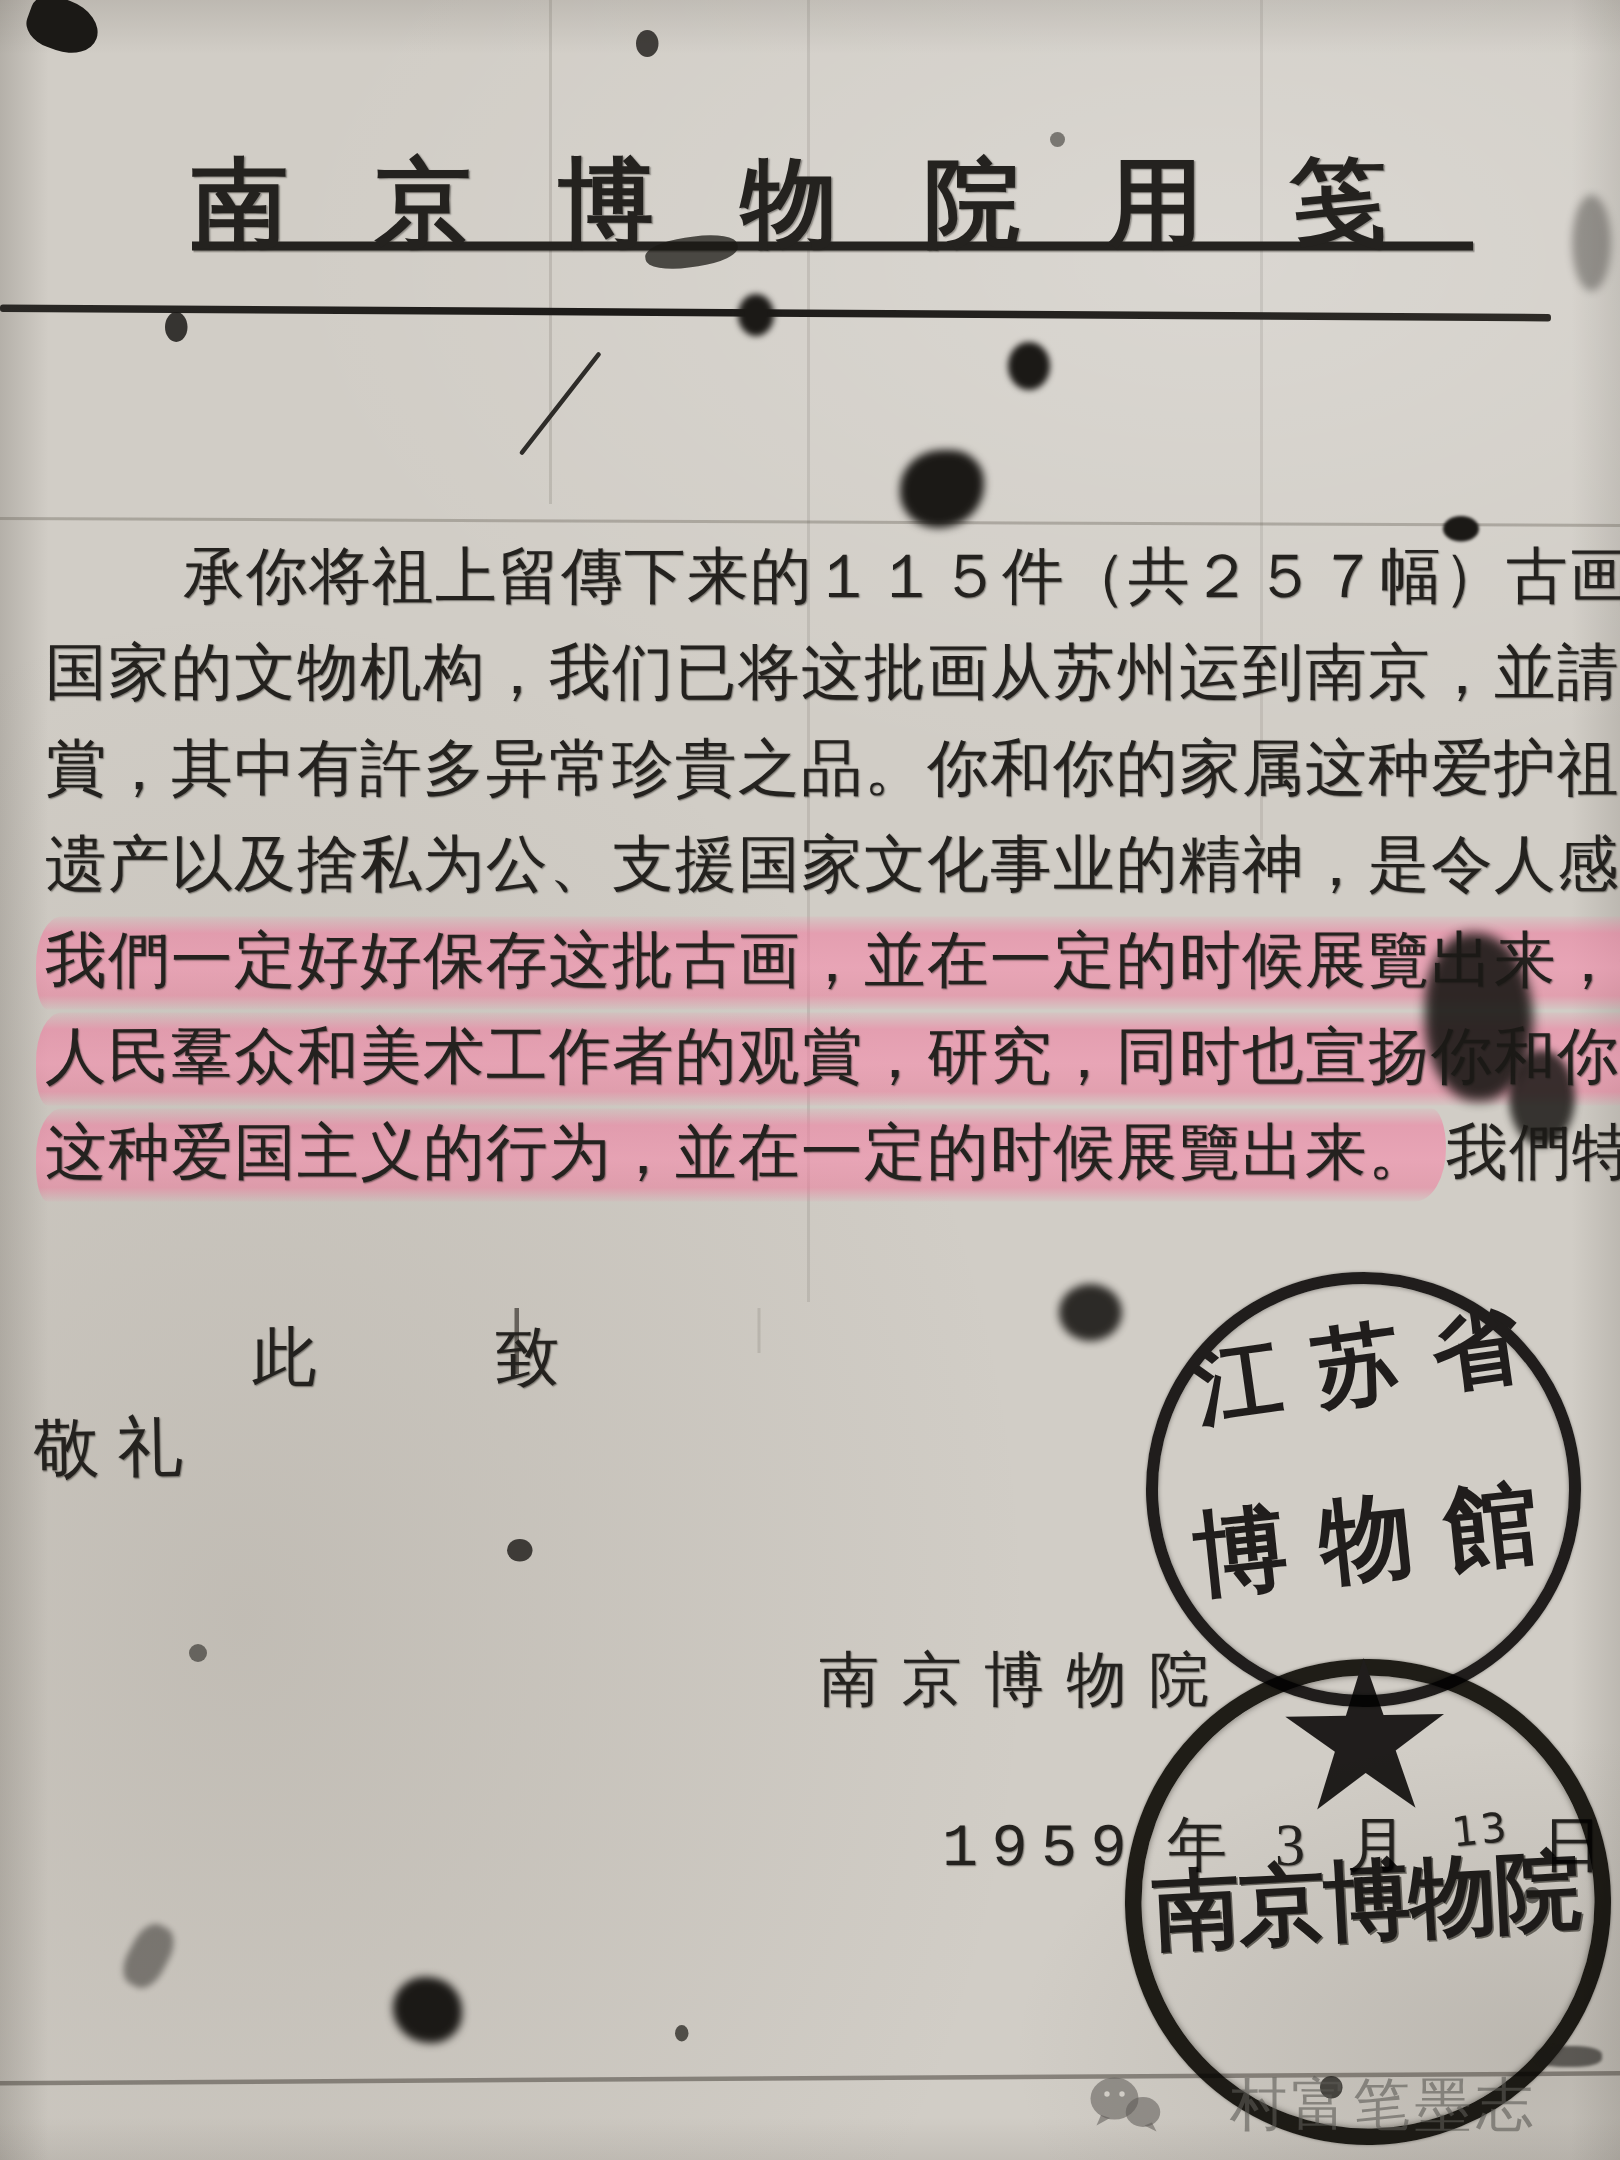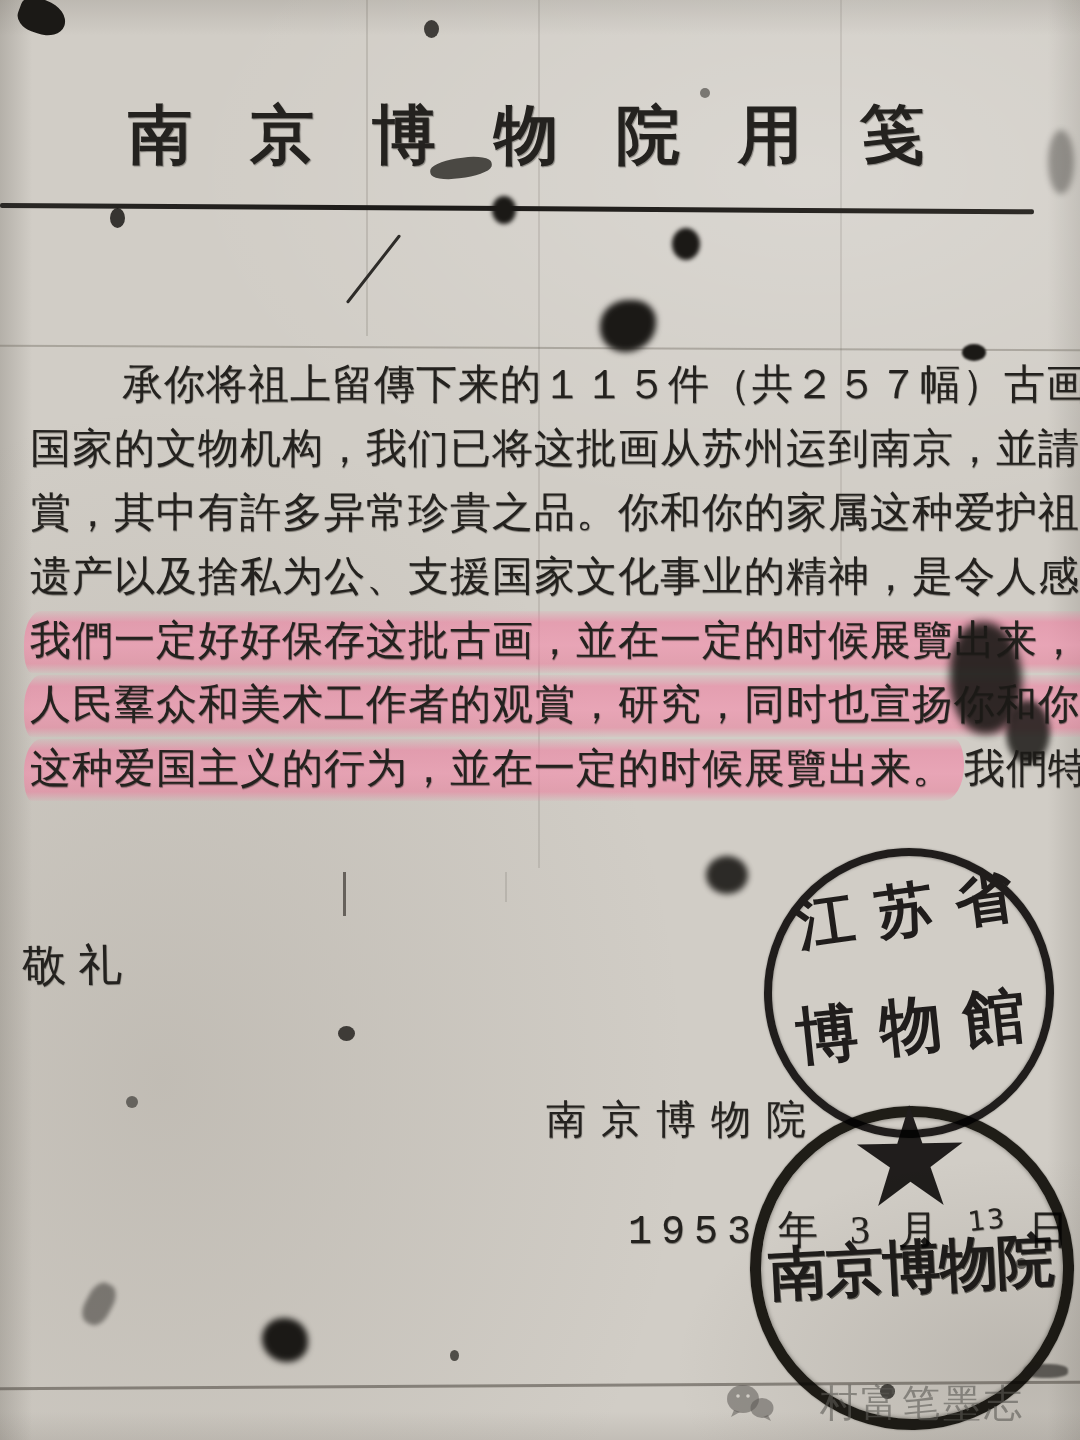--- a/index.html
+++ b/index.html
@@ -17,20 +17,21 @@
     font-family:"Liberation Serif","DejaVu Serif",serif;
     color:#24221f;
   }
   .abs{position:absolute;}
   
   #title{
     left:128px;top:92px;width:860px;
     font-size:64px;font-weight:700;letter-spacing:58px;
     white-space:nowrap;
     text-shadow:1px 1px 1px rgba(40,38,34,0.45);
+    text-decoration:underline;
   }
   #rule{
     left:0;top:203px;width:1034px;height:5px;
     background:linear-gradient(90deg,#2a2825 0%,#1c1a18 40%,#2e2b27 100%);
     transform:rotate(0.35deg);transform-origin:left center;
     border-radius:2px;
   }
   #pen-slash{
     left:372px;top:226px;width:3px;height:86px;
     background:#2e2c29;border-radius:2px;
@@ -133,26 +134,27 @@
   <div class="abs" id="body">
     <div class="bline lettertext indent"><span>承你将祖上留傳下来的１１５件（共２５７幅）古画捐献給</span></div>
     <div class="bline lettertext"><span>国家的文物机构，我们已将这批画从苏州运到南京，並請专家鑑</span></div>
     <div class="bline lettertext"><span>賞，其中有許多异常珍貴之品。你和你的家属这种爱护祖国文化</span></div>
     <div class="bline lettertext"><span>遗产以及捨私为公、支援国家文化事业的精神，是令人感佩的。</span></div>
     <div class="bline lettertext"><span class="hl">我們一定好好保存这批古画，並在一定的时候展覽出来，供广大</span></div>
     <div class="bline lettertext"><span class="hl">人民羣众和美术工作者的观賞，研究，同时也宣扬你和你的家属</span></div>
     <div class="bline lettertext"><span class="hl">这种爱国主义的行为，並在一定的时候展覽出来。</span><span>我們特与信給</span></div>
   </div>
 
+  <div class="abs lettertext" id="closing-phrase">此　致</div>
   <div class="abs lettertext" id="closing-salute">敬礼</div>
 
   <div class="abs lettertext" id="sig2">南京博物院</div>
 
   <div class="abs lettertext" id="dateline">
-    <span class="dsp" id="d-year">1953</span>
+    <span class="dsp" id="d-year">1959</span>
     <span class="dsp" id="d-yu">年</span>
     <span class="dsp" id="d-month">3</span>
     <span class="dsp" id="d-mu">月</span>
     <span class="dsp" id="d-day">13</span>
     <span class="dsp" id="d-du">日</span>
   </div>
 
   <div class="abs stamp" id="stamp1">
     <div class="srow" id="stamp1-l1">江苏省</div>
     <div class="srow" id="stamp1-l2">博物館</div>

